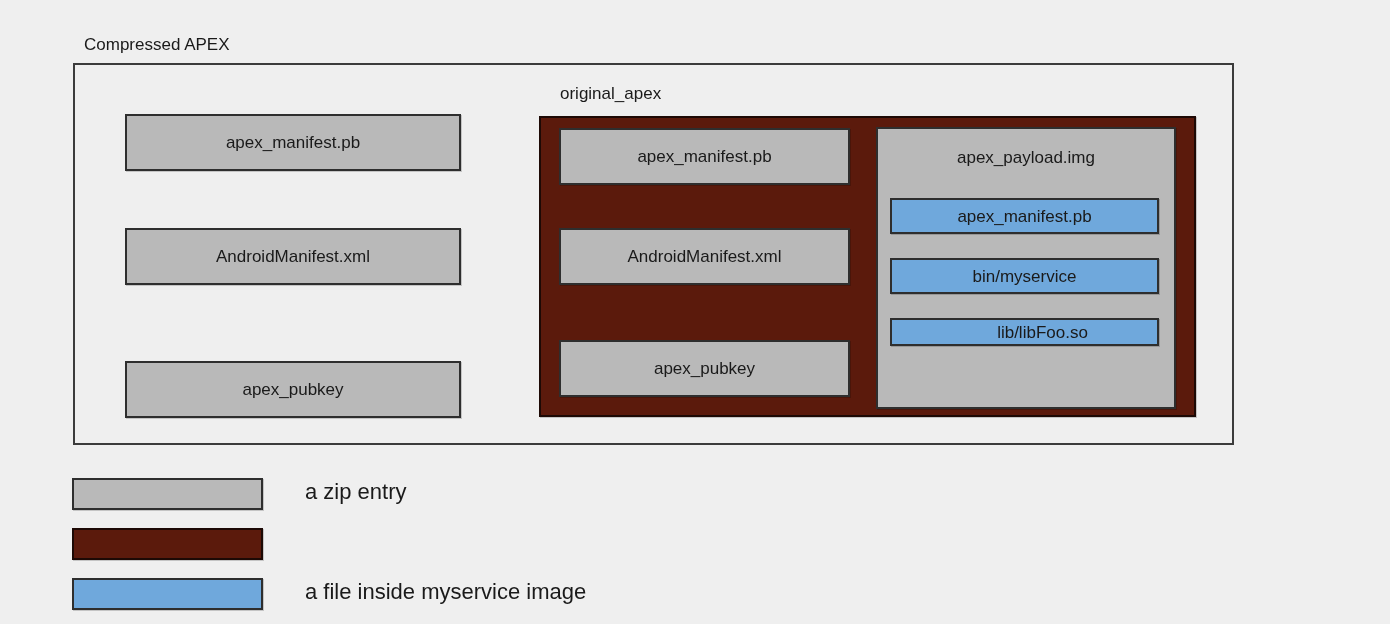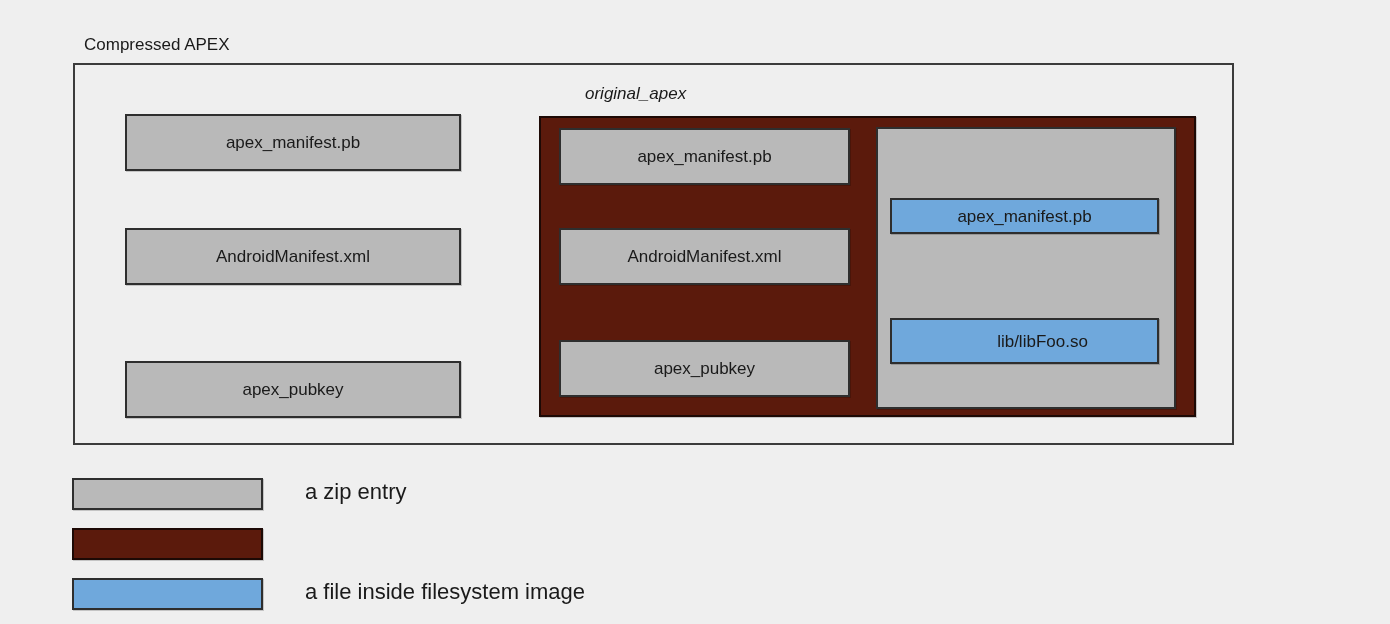--- a/index.html
+++ b/index.html
@@ -98,52 +98,56 @@
   </div>
 
   <div class="box gray-entry" style="left:125px; top:228px; width:336px; height:57px;">
     <span>AndroidManifest.xml</span>
   </div>
 
   <div class="box gray-entry" style="left:125px; top:361px; width:336px; height:57px;">
     <span>apex_pubkey</span>
   </div>
 
-  <div class="label-free" style="left:585px; top:84px;font-style:italic;">original_apex</div>
+  <div class="label-free" style="left:560px; top:84px;">original_apex</div>
 
   <div class="box red-entry" style="left:539px; top:116px; width:657px; height:301px; display:block;">
 
     <div class="box gray-entry" style="left:18px; top:10px; width:291px; height:57px;">
       <span>apex_manifest.pb</span>
     </div>
 
     <div class="box gray-entry" style="left:18px; top:110px; width:291px; height:57px;">
       <span>AndroidManifest.xml</span>
     </div>
 
     <div class="box gray-entry" style="left:18px; top:222px; width:291px; height:57px;">
       <span>apex_pubkey</span>
     </div>
 
     <div class="box gray-entry" style="left:335px; top:9px; width:300px; height:282px; display:block;">
 
+      <div style="position:absolute; left:0; top:20px; width:100%; text-align:center; font-size:17px; color:#1a1a1a; white-space:nowrap;">apex_payload.img</div>
 
       <div class="box blue-entry" style="left:12px; top:69px; width:269px; height:36px;">
         <span>apex_manifest.pb</span>
       </div>
 
+      <div class="box blue-entry" style="left:12px; top:129px; width:269px; height:36px;">
+        <span>bin/myservice</span>
+      </div>
 
-      <div class="box blue-entry" style="left:12px; top:189px; width:269px; height:46px;padding-left:36px;">
+      <div class="box blue-entry" style="left:12px; top:189px; width:269px; height:28px;padding-left:36px;">
         <span>lib/libFoo.so</span>
       </div>
 
     </div>
   </div>
 
   <div class="legend-swatch gray-entry" style="top:478px;"></div>
   <div class="legend-text" style="top:492px; transform:translateY(-50%);">a zip entry</div>
 
   <div class="legend-swatch red-entry" style="top:528px;"></div>
 
   <div class="legend-swatch blue-entry" style="top:578px;"></div>
-  <div class="legend-text" style="top:592px; transform:translateY(-50%);">a file inside filesystem image</div>
+  <div class="legend-text" style="top:592px; transform:translateY(-50%);">a file inside myservice image</div>
 
 </div>
 
 </body></html>

